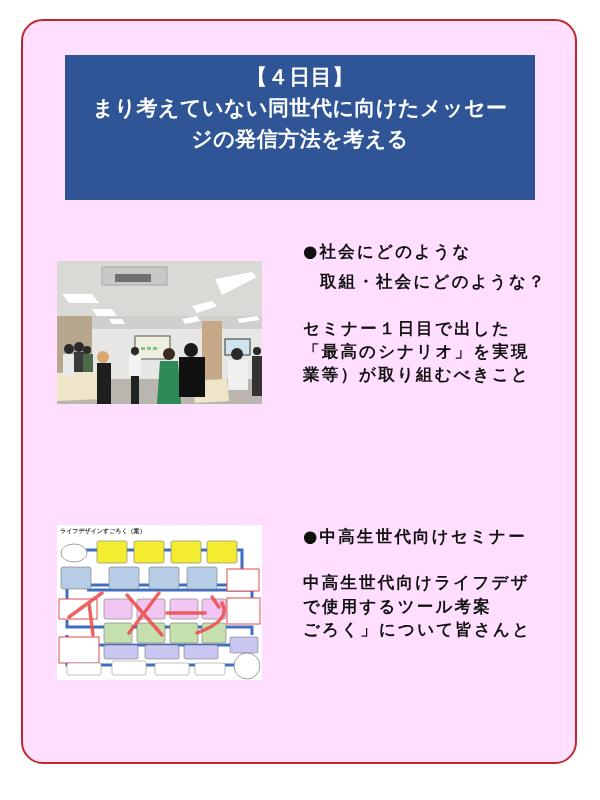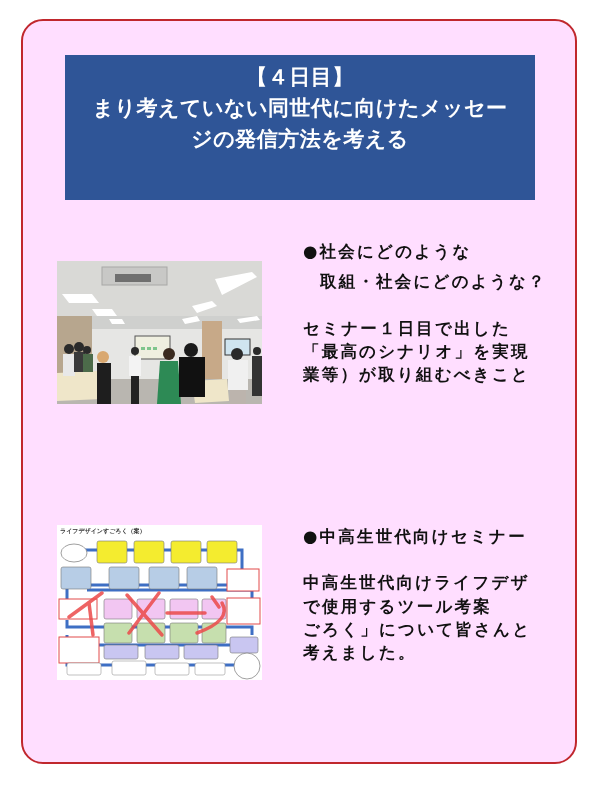--- a/index.html
+++ b/index.html
@@ -178,14 +178,13 @@
   </svg>
   <div class="board-title">ライフデザインすごろく（案）</div>
 </div>
 
 <div class="section-text" style="top:518px;">
   <div class="heading-line">●中高生世代向けセミナー</div>
   <div class="gap"></div>
   <div class="body-line">中高生世代向けライフデザ</div>
   <div class="body-line">で使用するツール考案</div>
   <div class="body-line">ごろく」について皆さんと</div>
-  <div class="body-line">考えました。</div>
 </div>
 
 </body></html>

